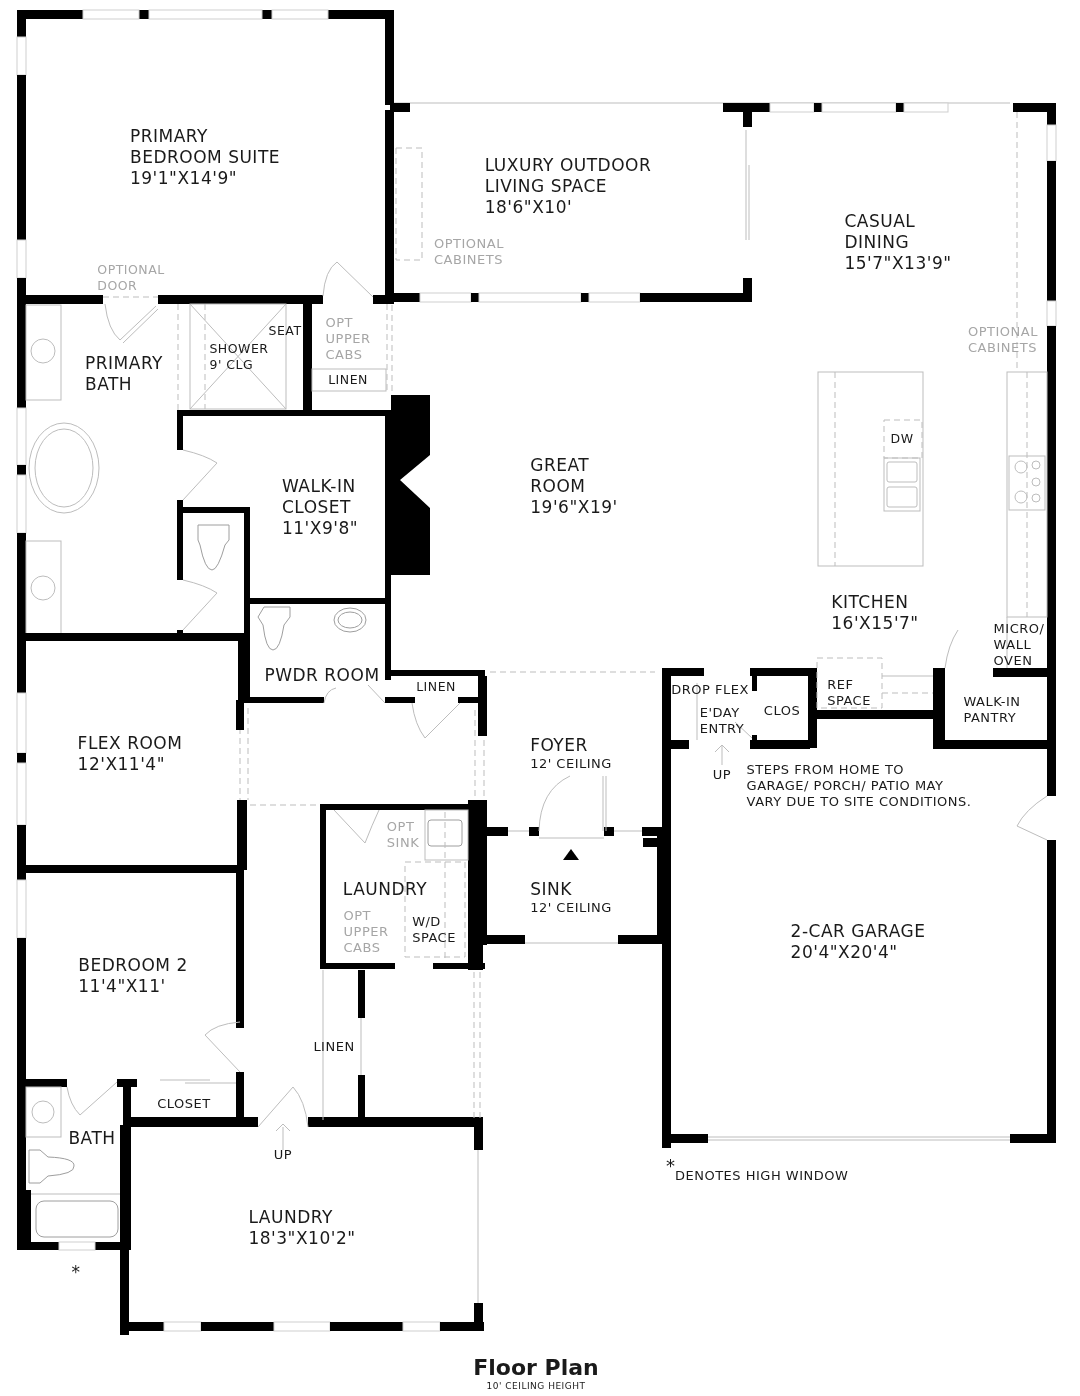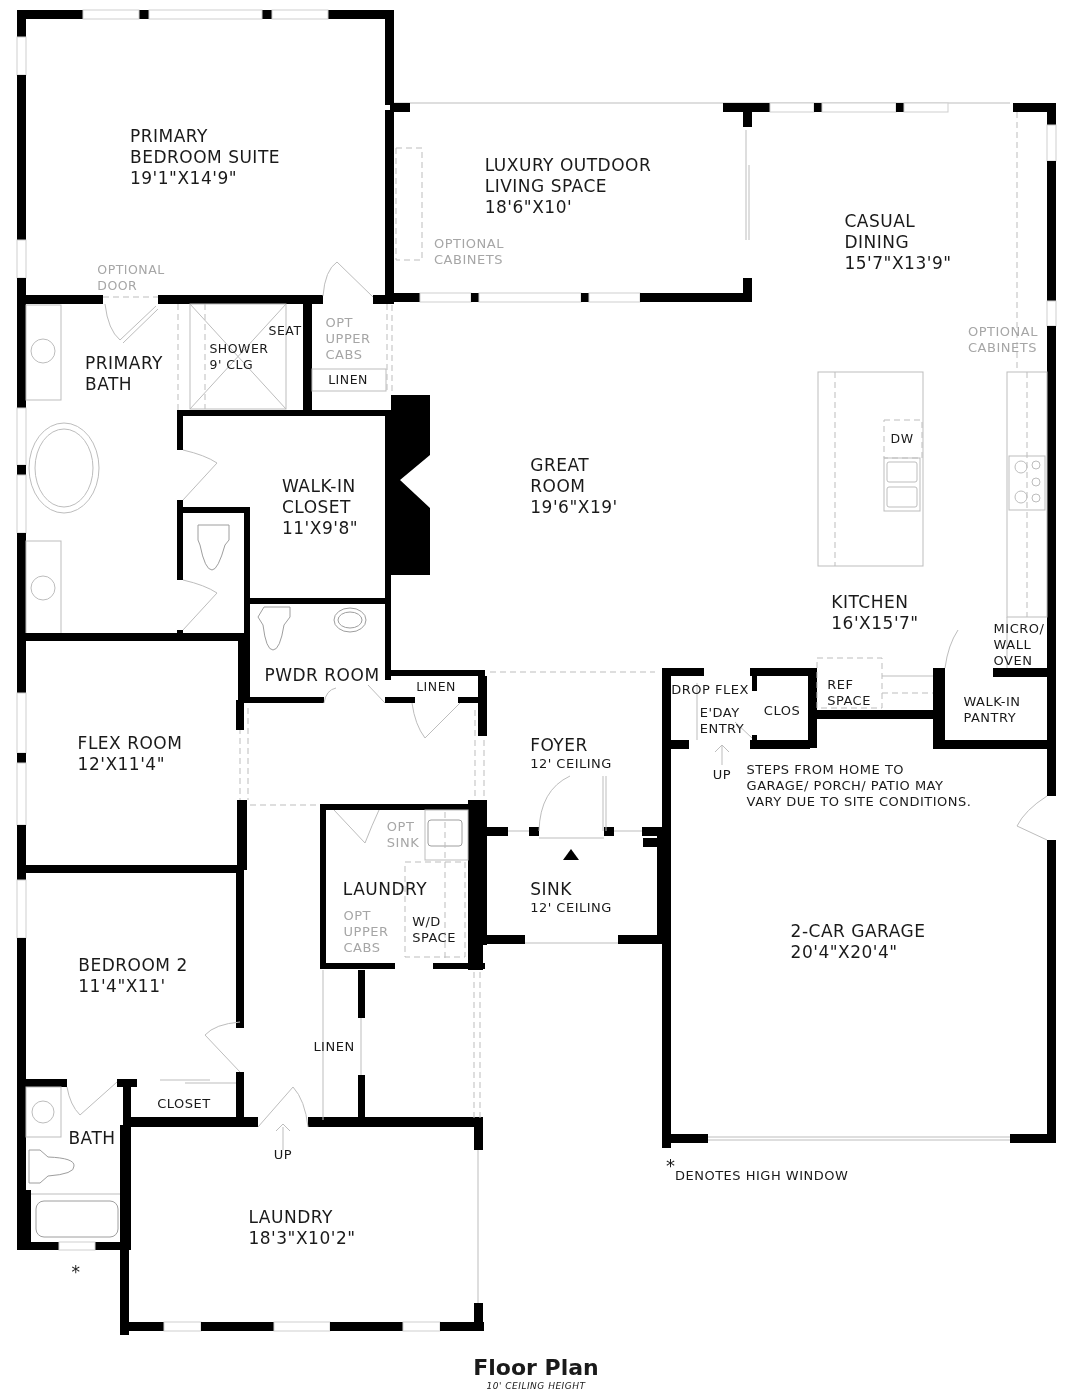--- a/index.html
+++ b/index.html
@@ -9,21 +9,21 @@
   .thin { stroke:#bdbdbd; stroke-width:1; fill:none; }
   .dash { stroke:#bdbdbd; stroke-width:1; fill:none; stroke-dasharray:6 4; }
   .fx { stroke:#9e9e9e; stroke-width:1; fill:none; }
   .win { stroke:#cfcfcf; stroke-width:1; fill:#fff; }
   .lbl { position:absolute; transform:translateX(-50%); text-align:left; white-space:nowrap; color:#1a1a1a; letter-spacing:0.5px; }
   .room { font-size:17px; line-height:21px; }
   .sm { font-size:13px; line-height:16px; }
   .xs { font-size:12.5px; line-height:16px; }
   .gray { color:#a6a6a6; }
   .title { font-size:22px; line-height:24px; letter-spacing:0;font-weight:bold; }
-  .sub { font-size:9px; line-height:10px;font-style:italic; }
+  .sub { font-size:9px; line-height:10px; }
   .blk { display:block; }
 </style>
 </head>
 <body>
 
 <svg id="plan" width="1080" height="1396" viewBox="0 0 1080 1396">
 
   <rect class="w" x="17" y="10" width="66" height="9"></rect>
   <rect class="w" x="139" y="10" width="10" height="9"></rect>
   <rect class="w" x="262" y="10" width="10" height="9"></rect>

